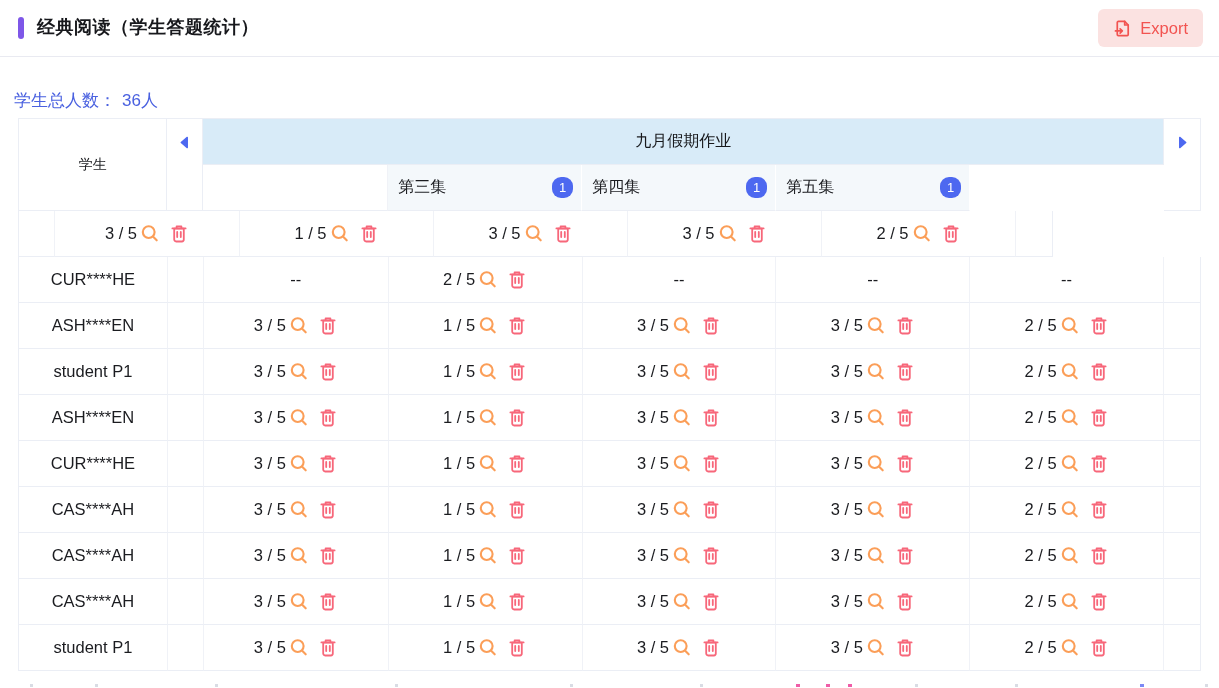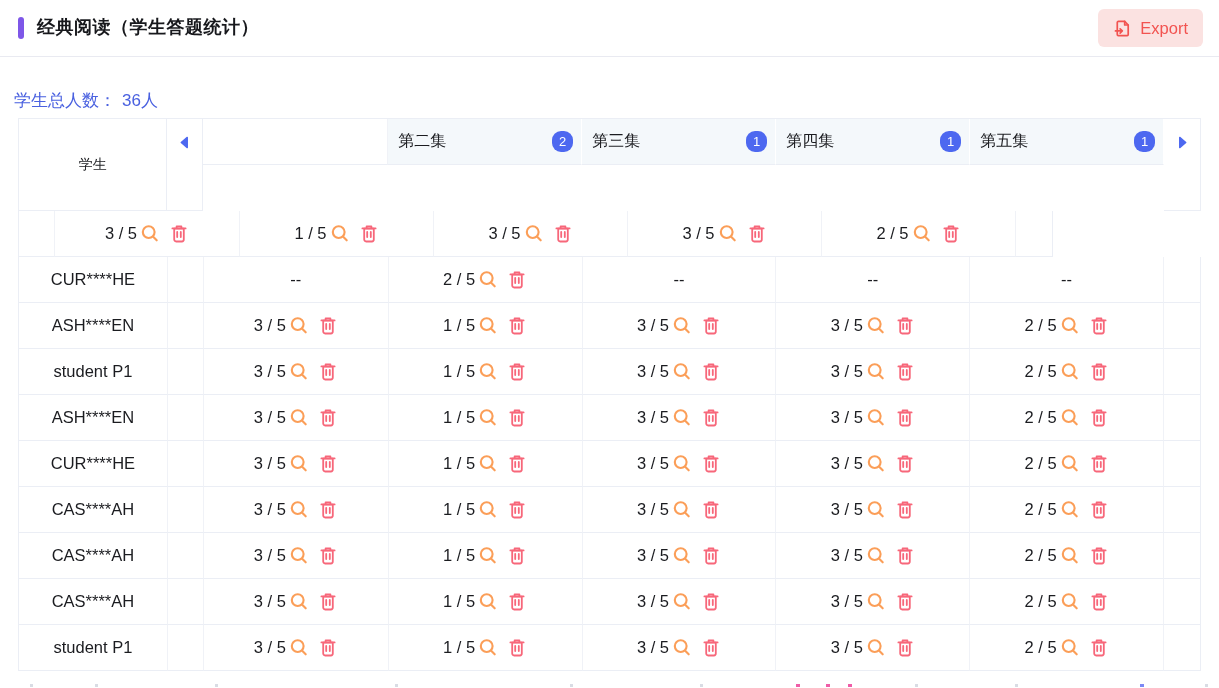--- a/index.html
+++ b/index.html
@@ -86,26 +86,23 @@
     <div class="tr">
       <div class="td c-student th-student">学生</div>
       <div class="td c-nav th-nav">
         <span class="nav-arrow">
           <svg width="13" height="13" viewBox="0 0 14 14">
               <path d="M10 1.5 L3.5 7 L10 12.5 Z" fill="currentColor" stroke="currentColor" stroke-width="1.5" stroke-linejoin="round"></path>
             </svg>
         </span>
       </div>
       <div class="hdr-mid">
+        <div class="group-hd">九月假期作业</div>
         <div class="sub-row">
           <div class="td sub first c-first"></div>
-          <div class="td sub ep c-ep">
-            <span>第二集</span>
-            <span class="badge">2</span>
-          </div>
           <div class="td sub ep c-ep">
             <span>第三集</span>
             <span class="badge">1</span>
           </div>
           <div class="td sub ep c-ep">
             <span>第四集</span>
             <span class="badge">1</span>
           </div>
           <div class="td sub ep c-ep">
             <span>第五集</span>

